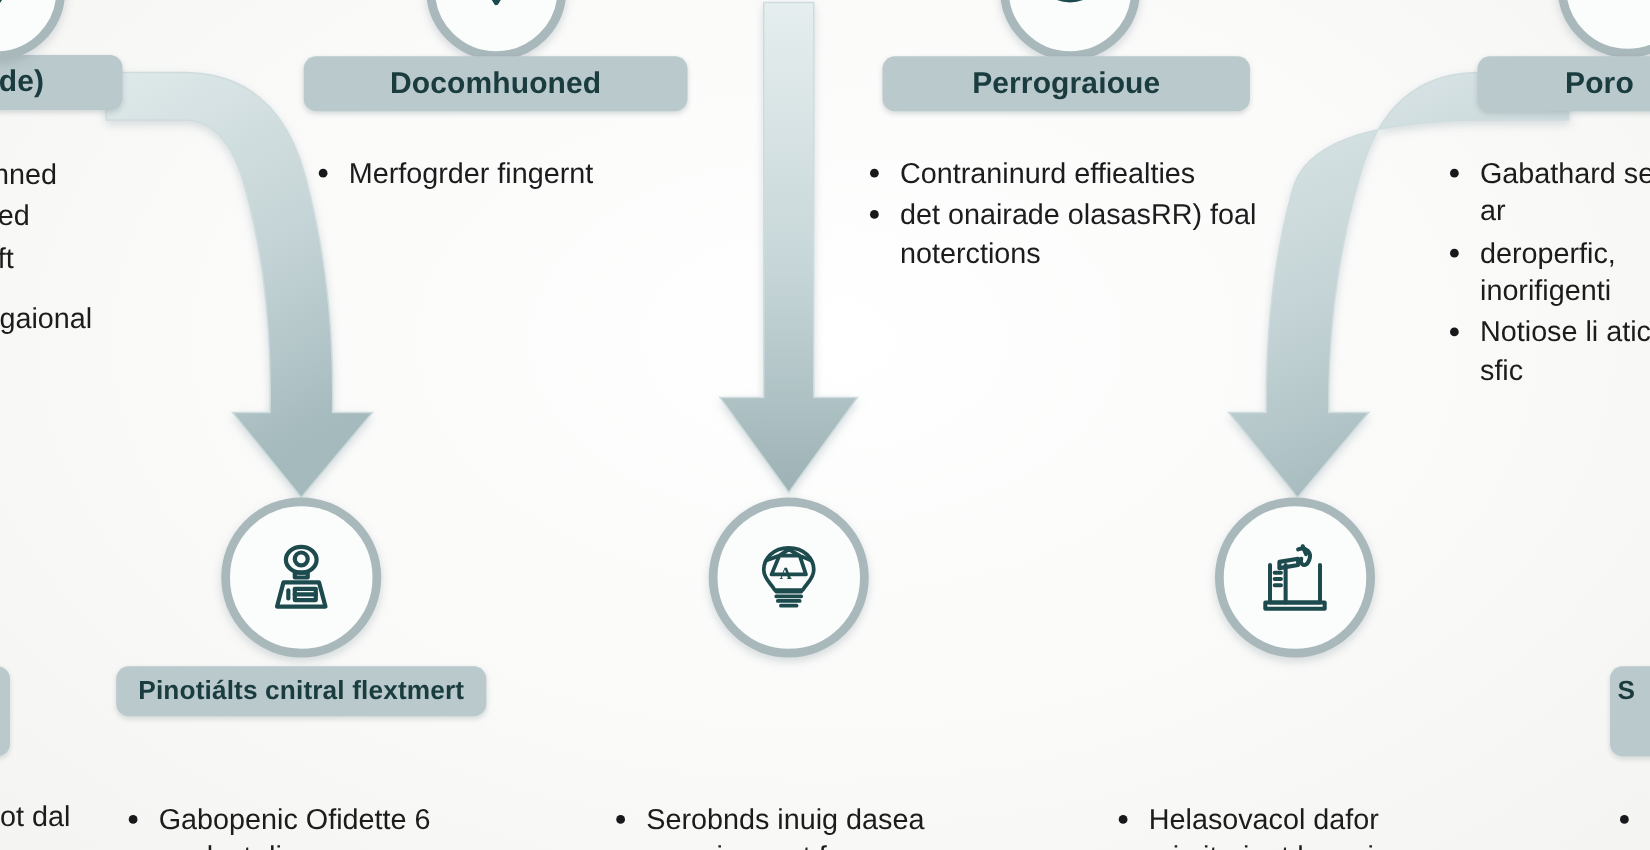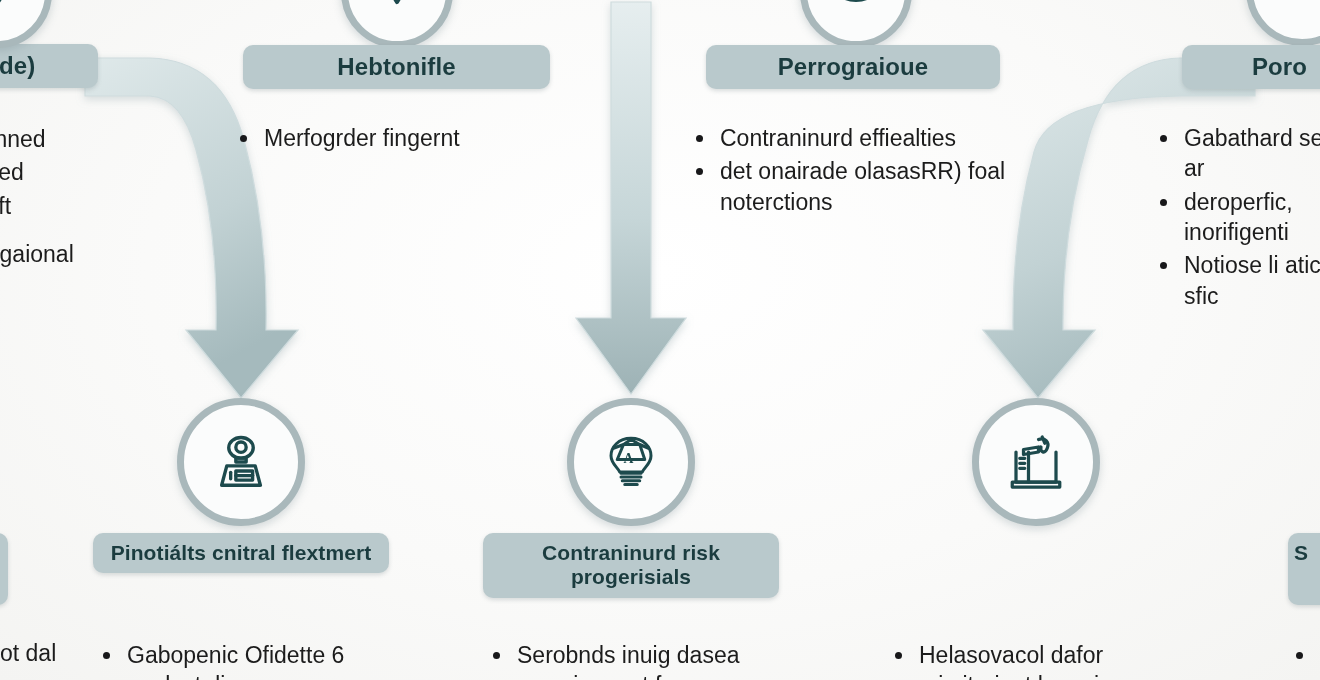--- a/index.html
+++ b/index.html
@@ -151,23 +151,23 @@
 
   <div class="badge" style="left:341px; top:-64px; width:112px; height:112px;">
     <span>
       <svg width="54" height="54" viewBox="0 0 48 48" fill="none" stroke="#1d4a4d" stroke-width="3.4" stroke-linecap="round" stroke-linejoin="round">
         <path d="M11 12 L24 33 L37 12"></path>
         <path d="M18 24 L24 32"></path>
       </svg>
     </span>
   </div>
   <div class="card" style="left:243px; top:45px; width:307px;">
-    <div class="pill one-line">Hebtonifle</div>
-  </div>
-  <ul class="bullets" style="position:absolute; left:230px; top:107px; width:330px;">
+    <div class="pill one-line">Docomhuoned</div>
+  </div>
+  <ul class="bullets" style="position:absolute; left:245px; top:107px; width:330px;">
     <li>Merfogrder fingernt</li>
   </ul>
 
   <div class="badge" style="left:800px; top:-64px; width:112px; height:112px;">
     <span>
       <svg width="56" height="56" viewBox="0 0 48 48" fill="none" stroke="#1d4a4d" stroke-width="3" stroke-linecap="round" stroke-linejoin="round">
         <path d="M6 22 C14 8, 34 8, 42 22 C34 34, 14 34, 6 22 Z"></path>
         <circle cx="24" cy="20" r="6.5"></circle>
         <circle cx="21.5" cy="19" r="2"></circle>
       </svg>
@@ -230,23 +230,20 @@
     <span>
       <svg width="60" height="60" viewBox="0 0 48 48" fill="none" stroke="#1d4a4d" stroke-width="2.4" stroke-linecap="round" stroke-linejoin="round">
         <path d="M24 5 C14 5 8 12 8 19 C8 25 13 28 15 32 L33 32 C35 28 40 25 40 19 C40 12 34 5 24 5 Z"></path>
         <path d="M10 13 L18 10 M18 10 L24 6 M24 6 L31 10 M31 10 L38 13
                  M13 22 L18 10 M18 10 L31 10 M31 10 L35 22 M13 22 L35 22"></path>
         <path d="M16 33 L32 33 M16 36 L32 36 M17 39 L31 39 M19 42 L29 42"></path>
         <text x="18" y="25" font-family="'Liberation Serif', serif" font-size="11" fill="#1d4a4d" stroke="none" font-weight="bold">A</text>
       </svg>
     </span>
   </div>
-  <div class="card" style="left:483px; top:533px; width:296px;">
-    <div class="pill two-line">Contraninurd risk progerisials</div>
-  </div>
   <ul class="bullets" style="position:absolute; left:483px; top:624px; width:330px;">
     <li>Serobnds inuig dasea prescimment for</li>
   </ul>
 
   <div class="badge" style="left:972px; top:398px; width:128px; height:128px;">
     <span>
       <svg width="60" height="60" viewBox="0 0 48 48" fill="none" stroke="#1d4a4d" stroke-width="2.6" stroke-linecap="round" stroke-linejoin="round">
         <path d="M8 16 L8 40 L40 40 L40 16"></path>
         <path d="M5 40 L43 40 L43 44 L5 44 Z"></path>
         <path d="M18 16 L18 40"></path>

